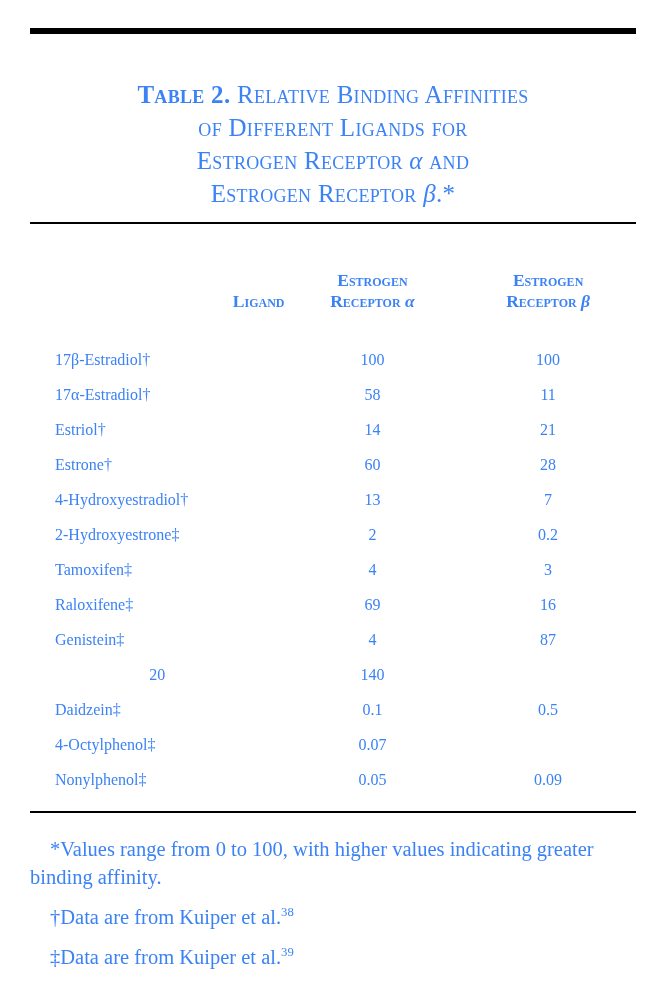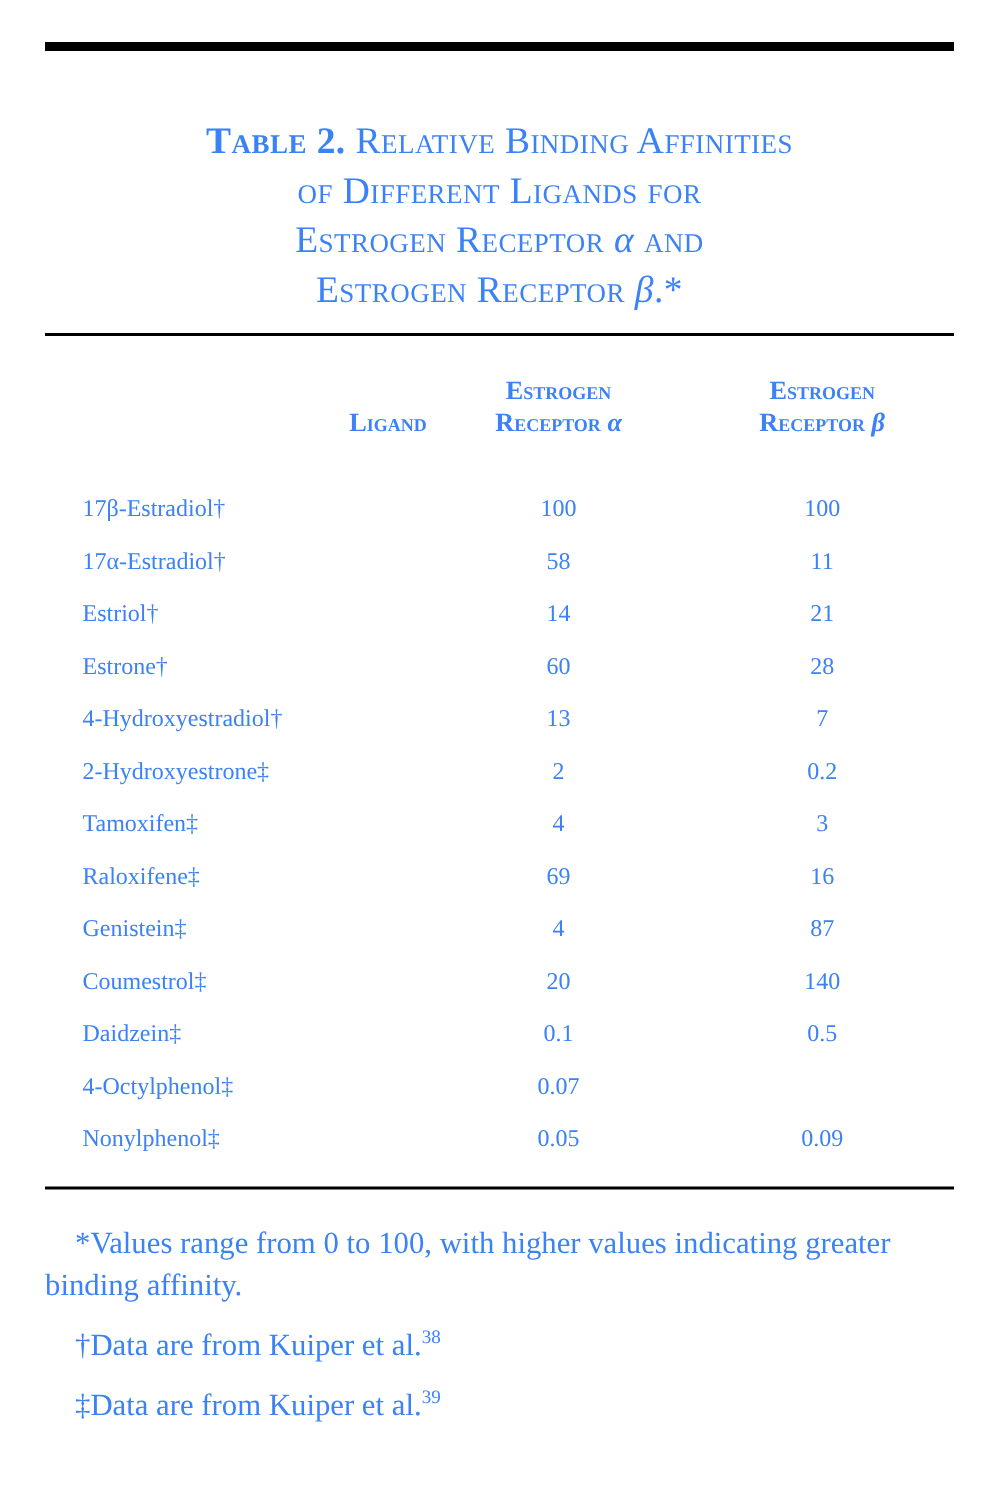--- a/index.html
+++ b/index.html
@@ -53,20 +53,21 @@
     font-variant: small-caps;
     font-size: 17.5px;
     line-height: 21px;
   }
   .thead .ligand-h {
     padding-left: 25px;
     text-align: right;
   }
   .thead .col-h {
     text-align: center;
+    margin-top: 20px;
   }
   .tbody {
     margin: 30px 30px 0 30px;
   }
   .row {
     display: grid;
     grid-template-columns: 42% 29% 29%;
     height: 35px;
     align-items: center;
     font-size: 16px;
@@ -163,21 +164,20 @@
       <div class="ligand">Raloxifene‡</div>
       <div class="num">69</div>
       <div class="num">16</div>
     </div>
     <div class="row">
       <div class="ligand">Genistein‡</div>
       <div class="num">4</div>
       <div class="num">87</div>
     </div>
     <div class="row">
-      <div class="ligand">Coumestrol‡</div>
       <div class="num">20</div>
       <div class="num">140</div>
     </div>
     <div class="row">
       <div class="ligand">Daidzein‡</div>
       <div class="num">0.1</div>
       <div class="num">0.5</div>
     </div>
     <div class="row">
       <div class="ligand">4-Octylphenol‡</div>

